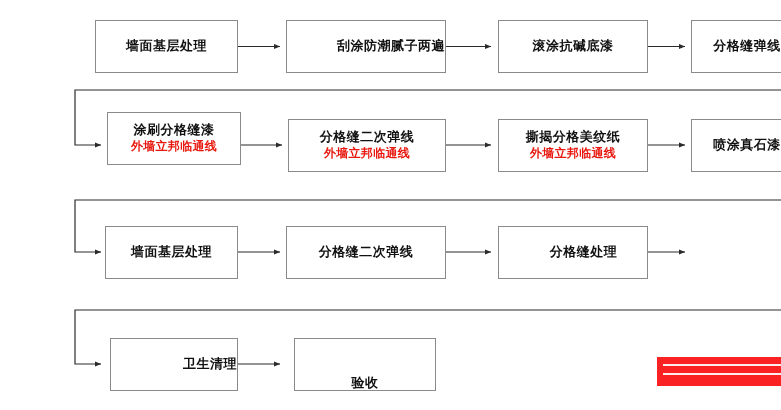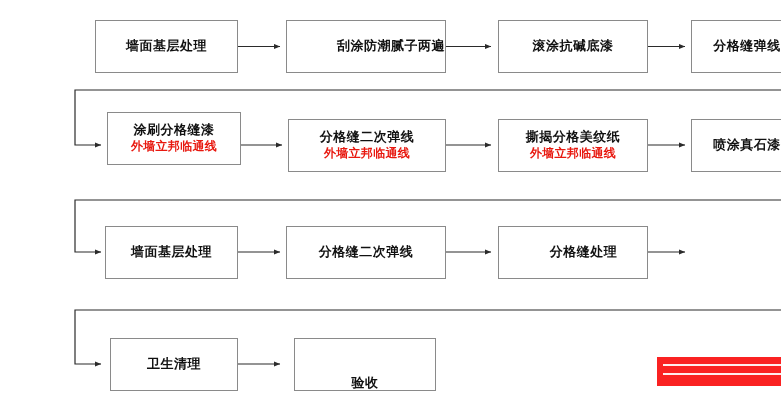--- a/index.html
+++ b/index.html
@@ -128,21 +128,21 @@
   <div class="node" style="left:57px;top:226px;width:133px;height:53px;">
     <span class="main">墙面基层处理</span>
   </div>
   <div class="node" style="left:238px;top:226px;width:160px;height:53px;">
     <span class="main">分格缝二次弹线</span>
   </div>
   <div class="node" style="left:450px;top:226px;width:150px;height:53px;padding-left:21px;">
     <span class="main">分格缝处理</span>
   </div>
 
-  <div class="node" style="left:62px;top:338px;width:128px;height:53px;">
+  <div class="node" style="left:62px;top:338px;width:128px;height:53px;align-items:flex-end;">
     <span class="main">卫生清理</span>
   </div>
   <div class="node" style="left:246px;top:338px;width:142px;height:53px;justify-content:flex-end;">
     <span class="main">验收</span>
   </div>
 
   <div class="watermark" style="left:609px;top:357px;width:166px;height:29px;">
     <div class="wm-line l1"></div>
     <div class="wm-line l2"></div>
   </div>

